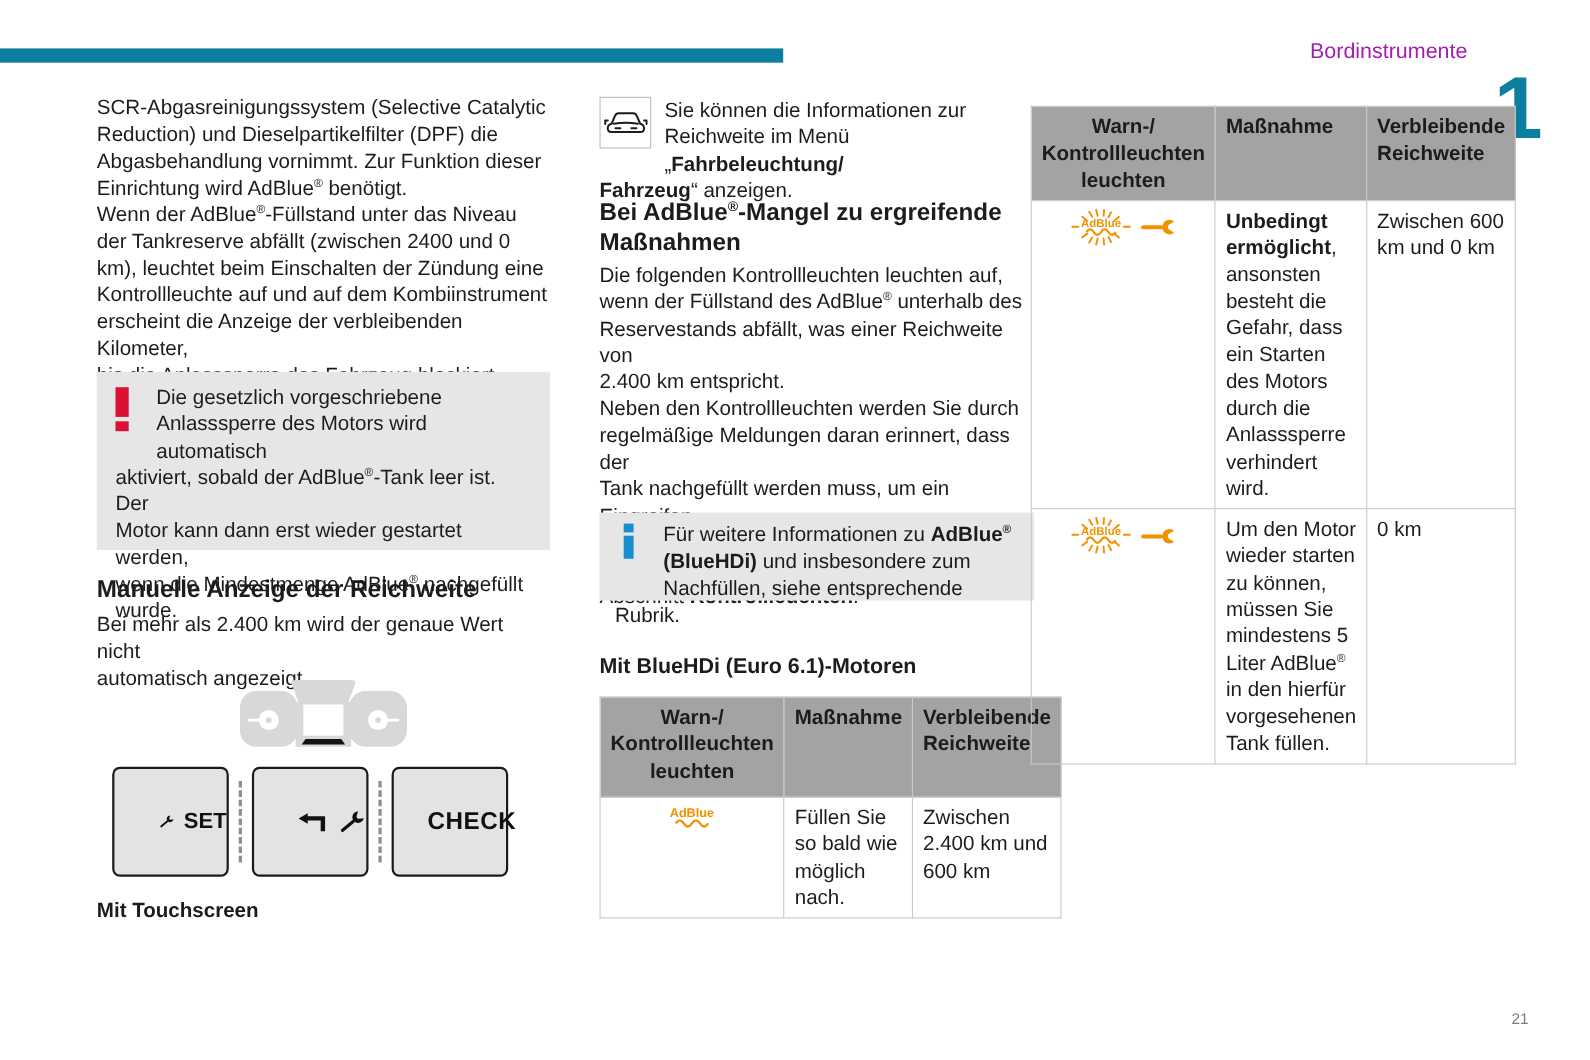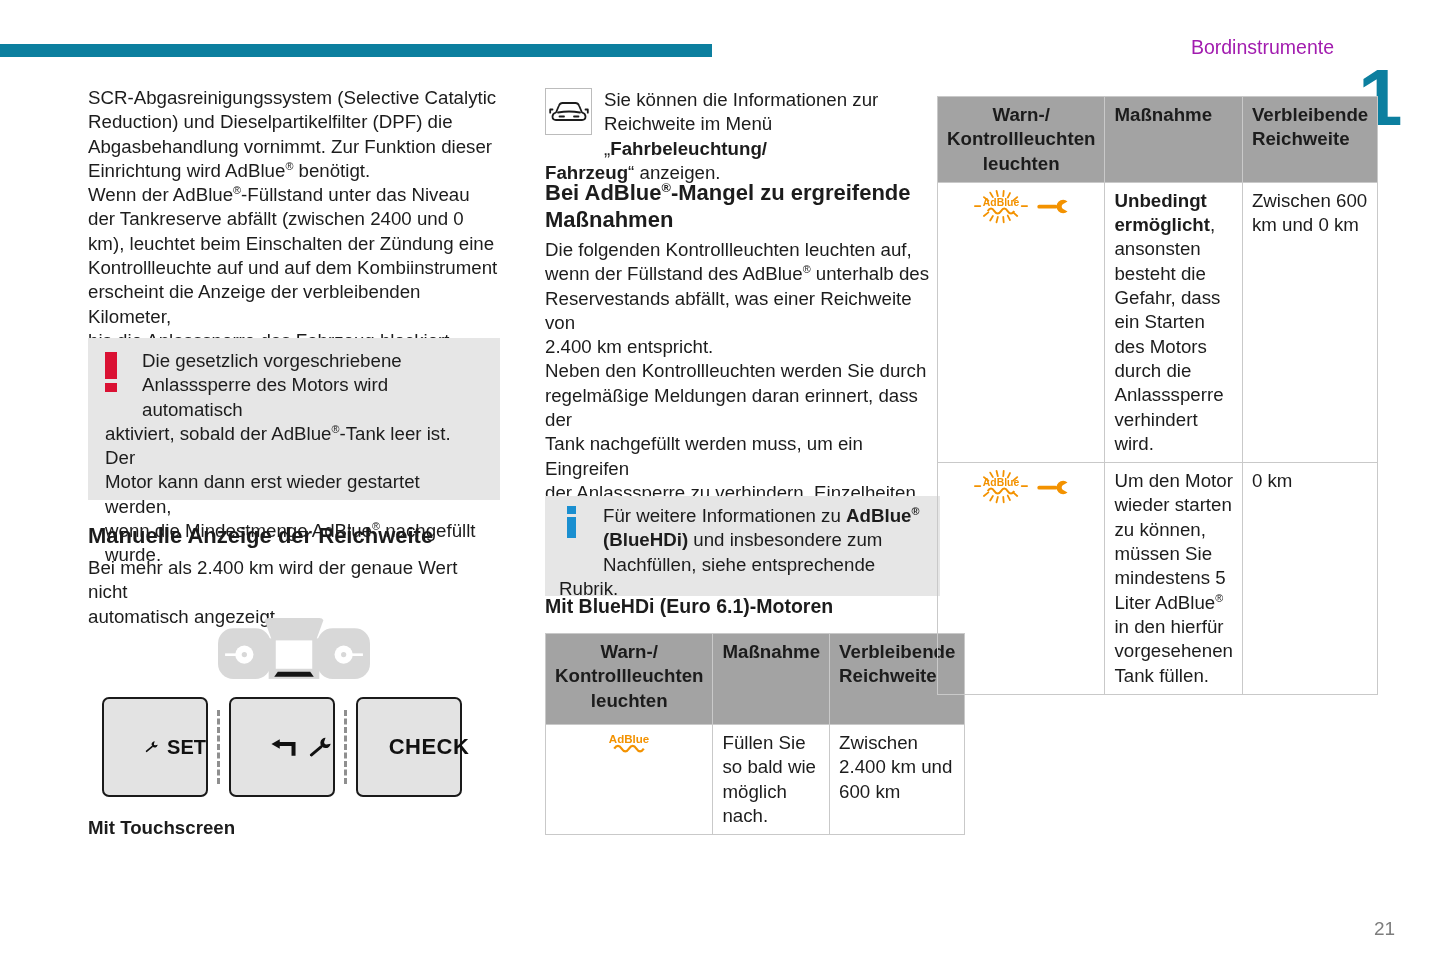--- a/index.html
+++ b/index.html
@@ -8,21 +8,21 @@
   .pre{white-space:pre-line;}
   .body{font-size:18.7px;line-height:24.3px;margin:0;}
   sup{font-size:58%;line-height:0;}
   b{font-weight:bold;}
   h2{font-size:22px;line-height:27px;margin:0;font-weight:bold;}
   h3{font-size:19.5px;line-height:24px;margin:0;font-weight:bold;}
 
   .teal-bar{position:absolute;left:0;top:44px;width:712px;height:13px;background:#0c7f9f;}
   .section-title{position:absolute;right:111px;top:36px;font-size:19.5px;color:#a21caf;}
   .chapter-num{position:absolute;left:1358px;top:58px;font-size:80px;line-height:1;font-weight:bold;color:#0c7f9f;}
-  .page-num{position:absolute;left:1374px;top:918px;font-size:19px;color:#7d7d7d;}
+  .page-num{position:absolute;left:1374px;top:918px;font-size:14px;color:#7d7d7d;}
 
   .col{position:absolute;top:0;height:100%;}
   .col-left{left:88px;width:412px;}
   .col-mid{left:513px;width:395px;margin-left:32px;}
   .col-right{left:937px;width:395px;}
   .blk{position:absolute;left:0;right:0;}
 
   .note-box{background:#e6e6e6;box-sizing:border-box;padding:11px 16px 12px 17px;}
   .float-icon{float:left;}
   .excl-icon{width:13px;margin:3px 24px 10px 0;}
@@ -197,21 +197,21 @@
 wenn der Füllstand des AdBlue<sup>®</sup> unterhalb des
 Reservestands abfällt, was einer Reichweite von
 2.400 km entspricht.
 Neben den Kontrollleuchten werden Sie durch
 regelmäßige Meldungen daran erinnert, dass der
 Tank nachgefüllt werden muss, um ein Eingreifen
 der Anlasssperre zu verhindern. Einzelheiten
 zu den angezeigten Meldungen finden Sie im
 Abschnitt </span><b>Kontrollleuchten</b><span>.</span></p>
 
-    <div class="blk note-box" style="top:496px;height:100px;padding:8px 14px 8px 14px">
+    <div class="blk note-box" style="top:466px;height:80px;padding:8px 14px 8px 14px">
       <div class="float-icon info-icon">
           <div class="info-dot"></div>
           <div class="info-bar"></div>
         </div>
       <p class="body pre autosup"><span>Für weitere Informationen zu </span><b>AdBlue<sup>®</sup>
 (BlueHDi)</b><span> und insbesondere zum
 Nachfüllen, siehe entsprechende Rubrik.</span></p>
     </div>
 
     <h3 class="blk" style="top:594px">Mit BlueHDi (Euro 6.1)-Motoren</h3>

